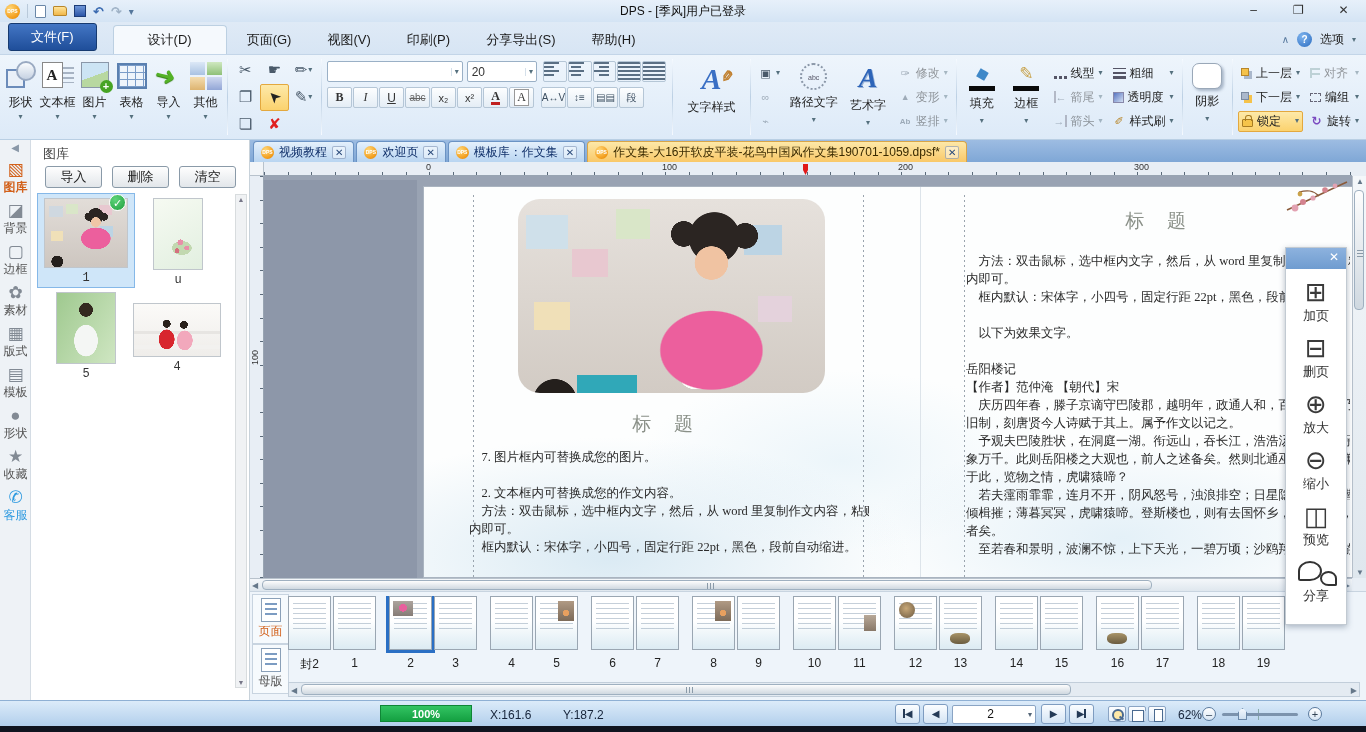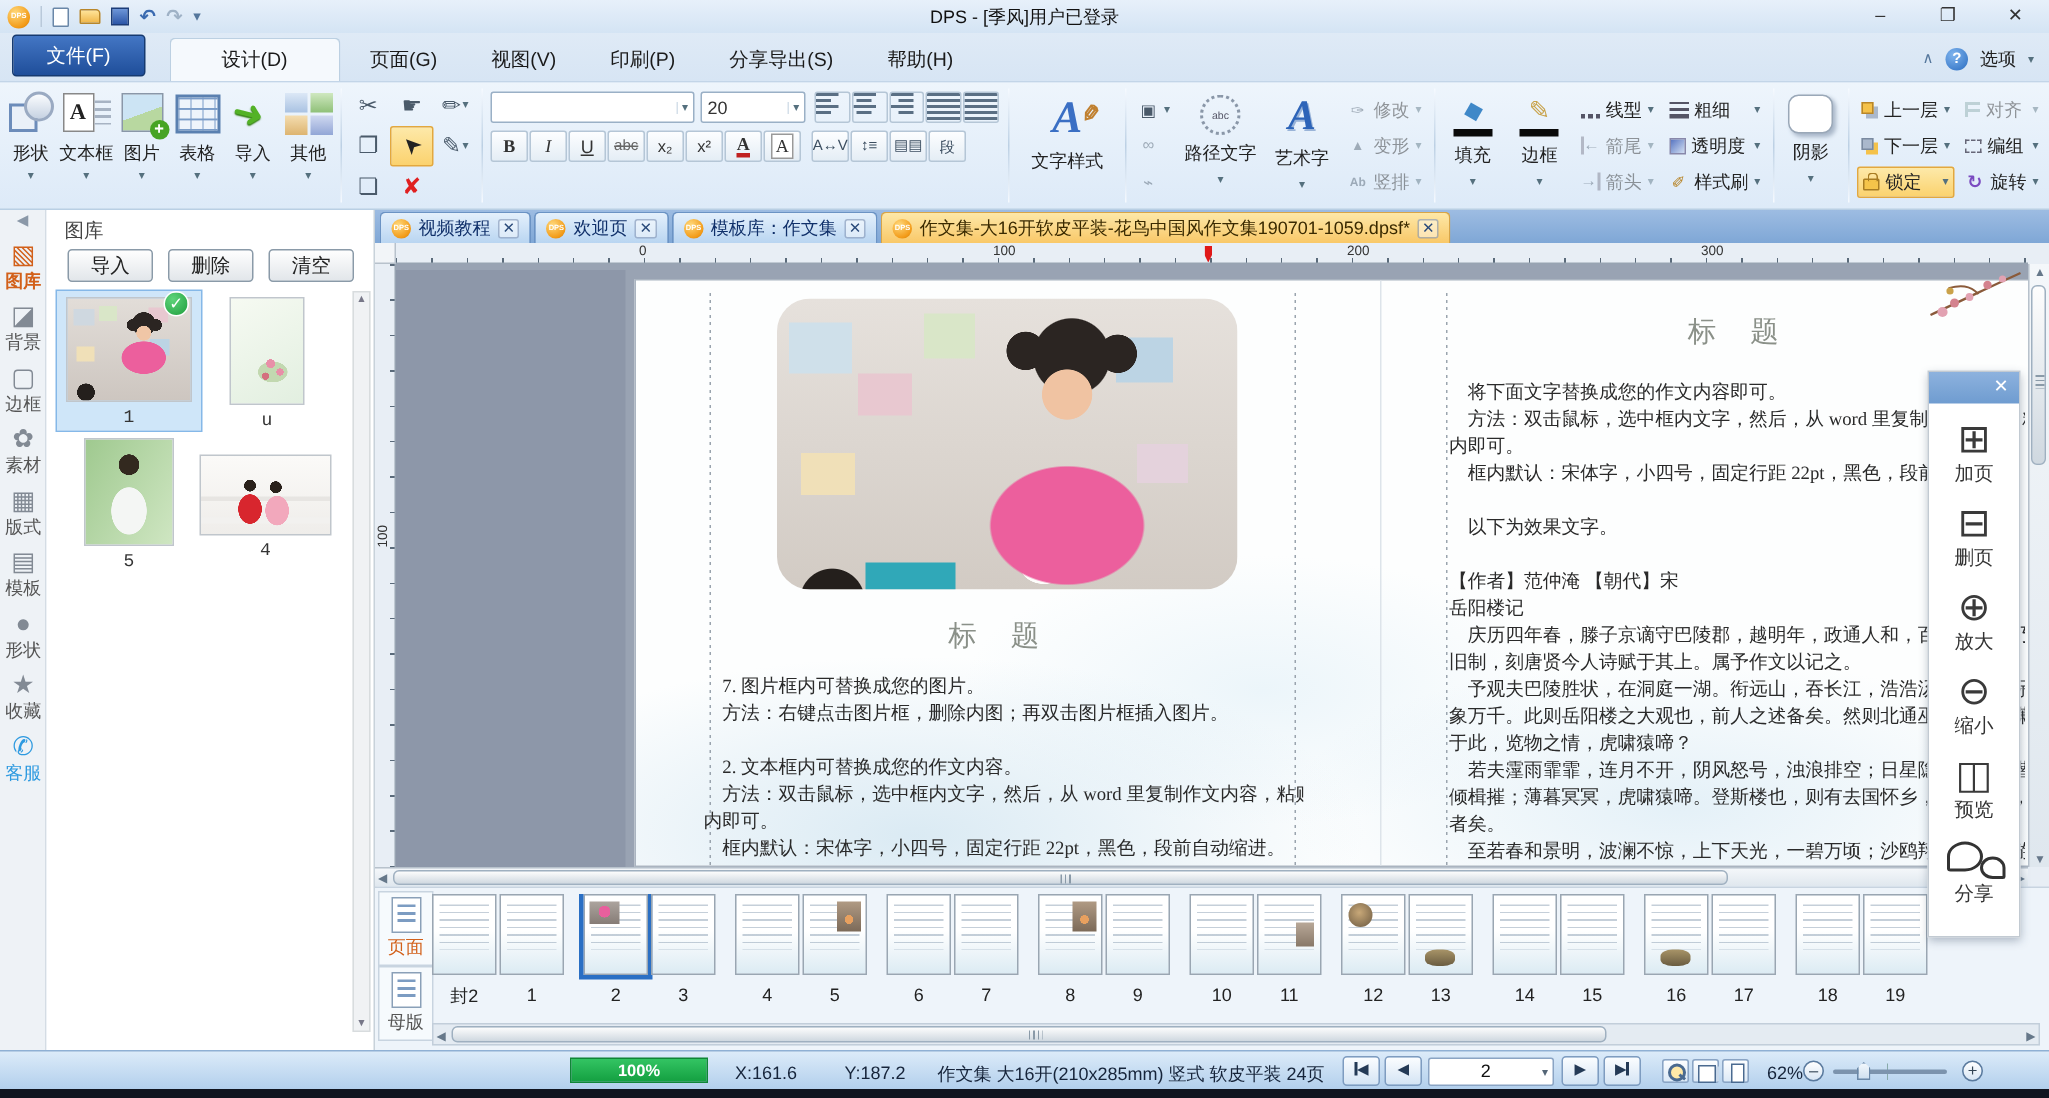--- a/index.html
+++ b/index.html
@@ -713,38 +713,36 @@
     <div id="page">
       <div class="dotline" style="left:49px"></div>
       <div class="dotline" style="left:439px"></div>
       <div id="spread-div" style="left:496px"></div>
       <div class="dotline" style="left:540px"></div>
     </div>
     <div id="photo"></div>
     <div class="page-title" style="left:293px;top:235px">标 题</div>
     <div class="page-lines" style="left:205px;top:273px;width:400px;height:130px">
       <div class="pline">　7. 图片框内可替换成您的图片。</div>
-        <div class="pline">　方法：右键点击图片框，删除内图；再双击图片框插入图片。</div>
         <div class="pline"></div>
         <div class="pline">　2. 文本框内可替换成您的作文内容。</div>
         <div class="pline">　方法：双击鼠标，选中框内文字，然后，从 word 里复制作文内容，粘贴进这个文本框</div>
         <div class="pline">内即可。</div>
         <div class="pline">　框内默认：宋体字，小四号，固定行距 22pt，黑色，段前自动缩进。</div>
     </div>
     <div class="page-title" style="left:786px;top:32px">标 题</div>
     <div class="page-lines" style="left:702px;top:77px;width:384px;height:326px">
-      <div class="pline">　将下面文字替换成您的作文内容即可。</div>
         <div class="pline">　方法：双击鼠标，选中框内文字，然后，从 word 里复制作文内容，粘贴进这个文本框</div>
         <div class="pline">内即可。</div>
         <div class="pline">　框内默认：宋体字，小四号，固定行距 22pt，黑色，段前自动缩进。</div>
         <div class="pline"></div>
         <div class="pline">　以下为效果文字。</div>
         <div class="pline"></div>
+        <div class="pline">岳阳楼记</div>
         <div class="pline">【作者】范仲淹 【朝代】宋</div>
-        <div class="pline">岳阳楼记</div>
         <div class="pline">　庆历四年春，滕子京谪守巴陵郡，越明年，政通人和，百废具兴。乃重修岳阳楼，增其</div>
         <div class="pline">旧制，刻唐贤今人诗赋于其上。属予作文以记之。</div>
         <div class="pline">　予观夫巴陵胜状，在洞庭一湖。衔远山，吞长江，浩浩汤汤，横无际涯；朝晖夕阴，气</div>
         <div class="pline">象万千。此则岳阳楼之大观也，前人之述备矣。然则北通巫峡，南极潇湘，迁客骚人，多会</div>
         <div class="pline">于此，览物之情，虎啸猿啼？</div>
         <div class="pline">　若夫霪雨霏霏，连月不开，阴风怒号，浊浪排空；日星隐曜，山岳潜形；商旅不行，樯</div>
         <div class="pline">倾楫摧；薄暮冥冥，虎啸猿啼。登斯楼也，则有去国怀乡，忧谗畏讥，满目萧然，感极而悲</div>
         <div class="pline">者矣。</div>
         <div class="pline">　至若春和景明，波澜不惊，上下天光，一碧万顷；沙鸥翔集，锦鳞游泳</div>
     </div>
@@ -904,21 +902,20 @@
         <span class="hgrip"></span>
       </div>
     <span class="sb-ar" style="right:2px;top:3px">▶</span>
   </div>
 </div>
 
 <div id="statusbar">
   <div id="progress">100%</div>
   <span class="st-text" style="left:490px">X:161.6</span>
   <span class="st-text" style="left:563px">Y:187.2</span>
-  <span class="st-text" style="left:625px">作文集 大16开(210x285mm) 竖式 软皮平装 24页</span>
   <span class="nav-btn" style="left:895px"><span class="nbar"></span><span>◀</span></span>
   <span class="nav-btn" style="left:923px"><span>◀</span></span>
   <div id="page-combo">
     <span class="val">2</span>
     <span class="caret">▾</span>
   </div>
   <span class="nav-btn" style="left:1041px"><span>▶</span></span>
   <span class="nav-btn" style="left:1069px"><span>▶</span><span class="nbar"></span></span>
   <span class="zv zv1" style="left:1108px"></span>
   <span class="zv zv2" style="left:1128px"></span>

